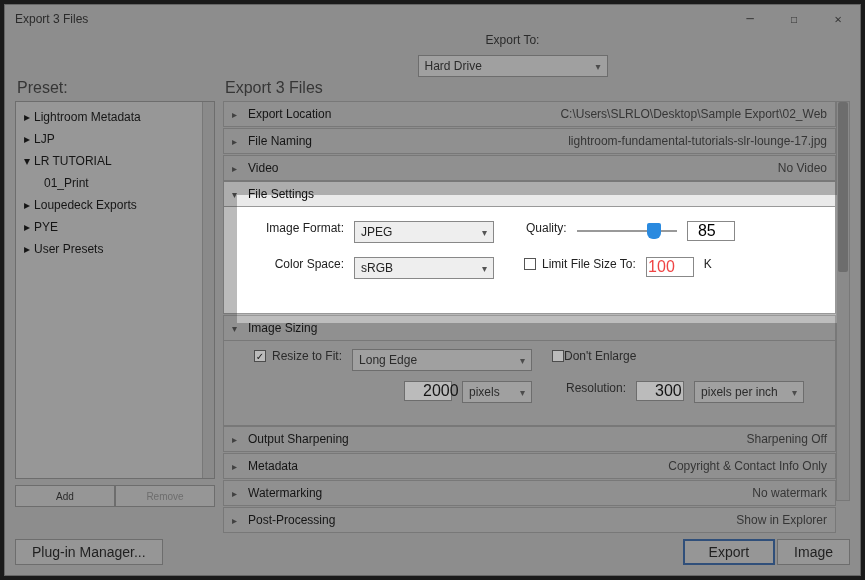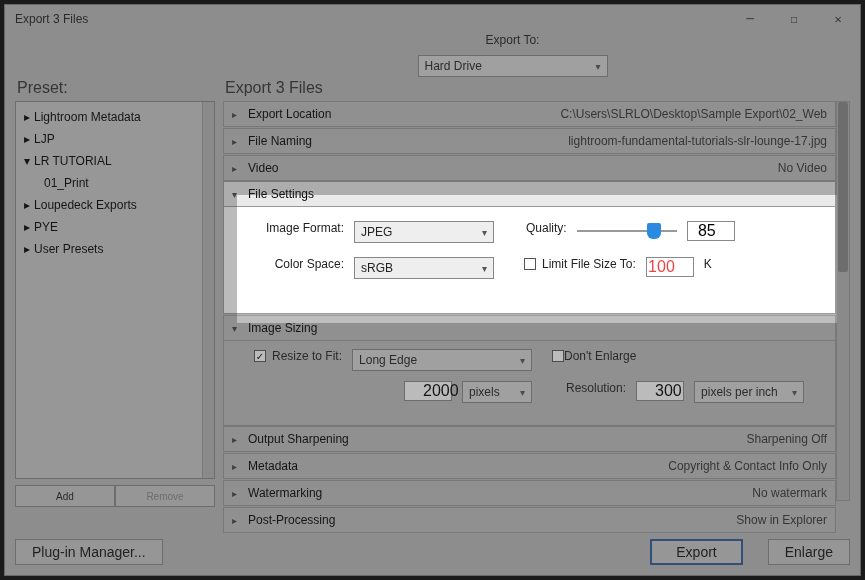--- a/index.html
+++ b/index.html
@@ -225,19 +225,19 @@
         <div class="scrollcol">
           <div class="scrollthumb"></div>
         </div>
       </div>
     </div>
   </div>
 
   <div class="footer">
     <div class="btn">Plug-in Manager...</div>
     <div style="flex:1"></div>
-    <div class="btn primary" style="margin-right:25px">Export</div>
-    <div class="btn">Enlarge</div>
+    <div class="btn primary" style="margin-right:2px">Export</div>
+    <div class="btn">Image</div>
   </div>
 
   <div class="overlay" style="clip-path: polygon(0 0, 100% 0, 100% 100%, 0 100%, 0 0, 0 190px, 232px 190px, 232px 318px, 832px 318px, 832px 190px, 0 190px);"></div>
 
 </div>
 
 </body></html>

